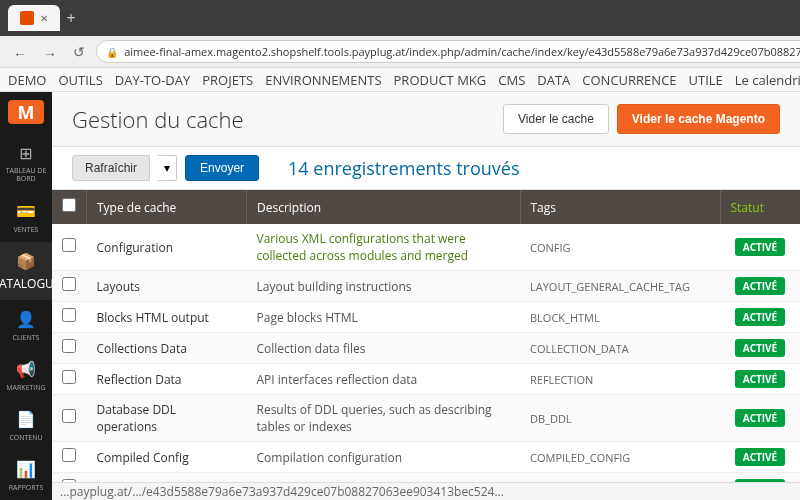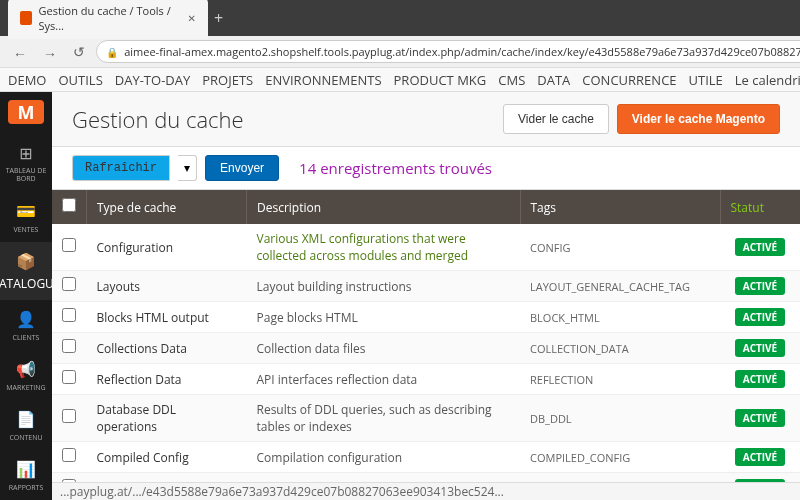--- a/index.html
+++ b/index.html
@@ -37,24 +37,24 @@
 
     
     .page-header { background: #f8f8f8; border-bottom: 1px solid #ddd; padding: 12px 20px; display: flex; align-items: center; justify-content: space-between; }
     .page-title { font-size: 22px; font-weight: 300; color: #333; }
     .page-actions { display: flex; gap: 8px; }
     .btn-secondary { background: white; border: 1px solid #ccc; padding: 7px 14px; font-size: 12px; cursor: pointer; border-radius: 3px; color: #333; }
     .btn-primary { background: #f26322; border: 1px solid #e05a1a; padding: 7px 14px; font-size: 12px; cursor: pointer; border-radius: 3px; color: white; font-weight: bold; }
 
     
     .toolbar { background: white; border-bottom: 1px solid #ddd; padding: 8px 20px; display: flex; align-items: center; gap: 8px; }
-    .btn-refresh { background: #0ea5e9; border: 1px solid #ccc; padding: 5px 12px; font-size: 12px; cursor: pointer; border-radius: 3px 0 0 3px; color: #333; font-family: Liberation Mono, monospace; }
+    .btn-refresh { background: #e5e5e5; border: 1px solid #ccc; padding: 5px 12px; font-size: 12px; cursor: pointer; border-radius: 3px 0 0 3px; color: #333; }
     .btn-dropdown { background: white; border: 1px solid #ccc; border-left: none; padding: 5px 6px; font-size: 12px; cursor: pointer; border-radius: 0 3px 3px 0; }
     .btn-submit { background: #006bb4; border: 1px solid #005a9e; padding: 5px 14px; font-size: 12px; cursor: pointer; border-radius: 3px; color: white; }
-    .records-count { color: #a21caf; font-size: 15px; margin-left: 12px; }
+    .records-count { color: #0369a1; font-size: 18px; margin-left: 21px; }
 
     
     .table-wrapper { flex: 1; overflow-y: auto; background: white; }
     table { width: 100%; border-collapse: collapse; }
     thead tr { background: #514943; color: white; }
     thead th { padding: 8px 10px; text-align: left; font-size: 12px; font-weight: normal; border-right: 1px solid #6a5f58; }
     thead th:last-child { border-right: none; }
     .th-checkbox { width: 30px; text-align: center; }
     tbody tr { border-bottom: 1px solid #eee; }
     tbody tr:nth-child(even) { background: #fafafa; }
@@ -69,21 +69,20 @@
 
     
     .status-bar { background: #f5f5f5; border-top: 1px solid #ddd; height: 18px; display: flex; align-items: center; padding: 0 8px; font-size: 12px; color: #666; }
   </style>
 </head>
 <body>
 
 <div class="browser-chrome">
   <div class="browser-tab">
     <span class="favicon"></span>
-    <span>Gestion du cache / Tools / Sys...</span>
     <span class="close-tab">✕</span>
   </div>
   <span class="browser-new-tab">+</span>
 </div>
 
 <div class="browser-nav">
   <button class="nav-btn">←</button>
   <button class="nav-btn">→</button>
   <button class="nav-btn">↺</button>
   <div class="url-bar">

